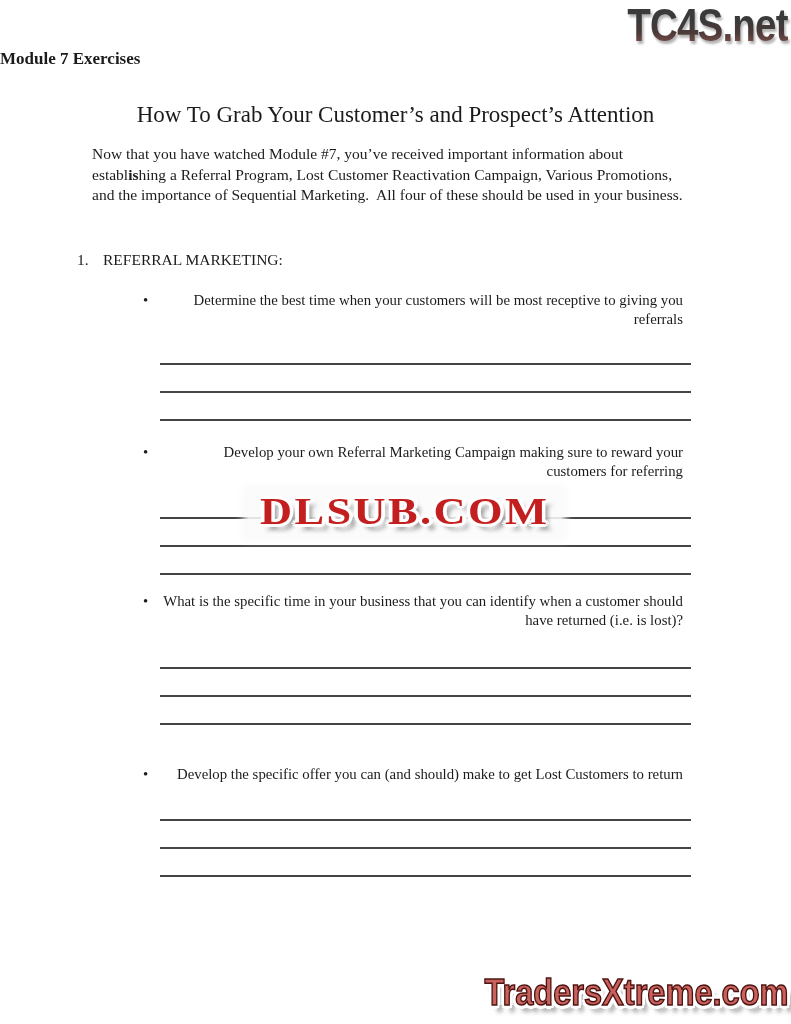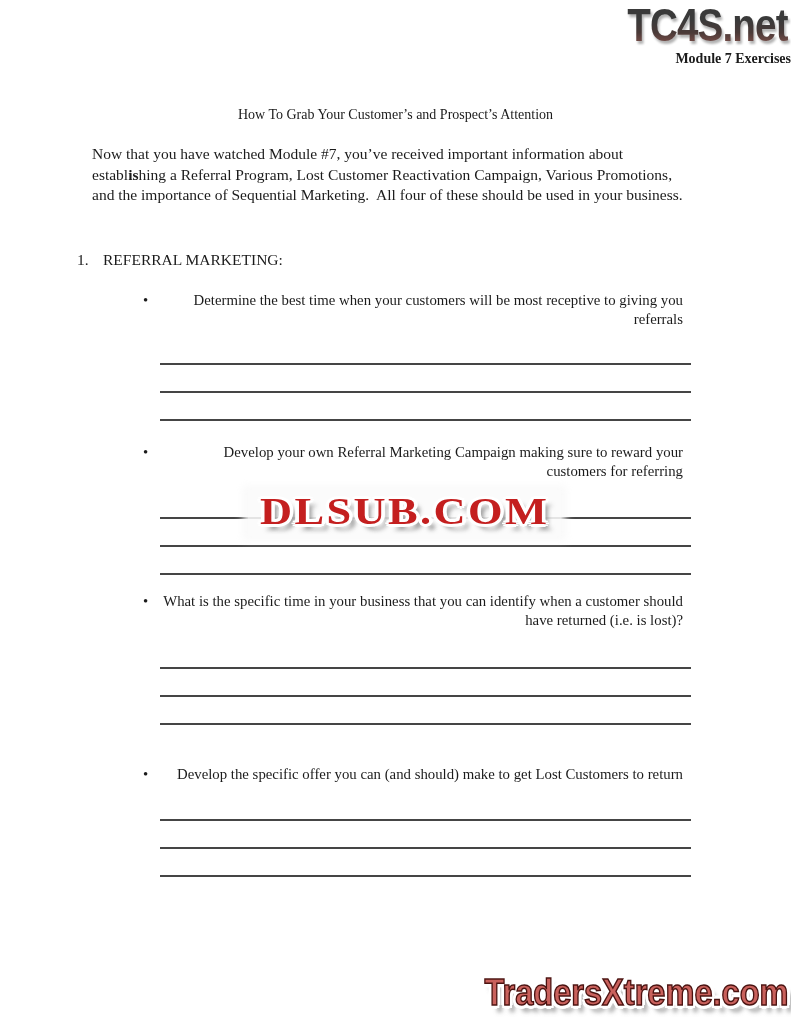--- a/index.html
+++ b/index.html
@@ -69,28 +69,28 @@
       -3px -3px 0 #ffffff, 3px -3px 0 #ffffff,
       -3px  3px 0 #ffffff, 3px  3px 0 #ffffff,
       -4px  0   0 #ffffff, 4px  0   0 #ffffff,
        0   -4px 0 #ffffff, 0    4px 0 #ffffff,
        6px  7px 5px rgba(120,120,120,0.7);
   }
 
   
   .title {
     margin: 46px 0 11px 0;
-    font-size: 14px;
+    font-size: 17px;
     line-height: 26px;
     font-weight: 700;
-    text-align: right;
+    text-align: left;
   }
   .subtitle {
     margin: 31px 0 0 0;
-    font-size: 14px;
+    font-size: 23px;
     line-height: 23px;
     font-weight: 400;
     text-align: center;
   }
   .intro {
     margin: 18px 0 0 92px;
     width: 592px;
     font-size: 15.5px;
     line-height: 20.5px;
     white-space: pre-wrap;

